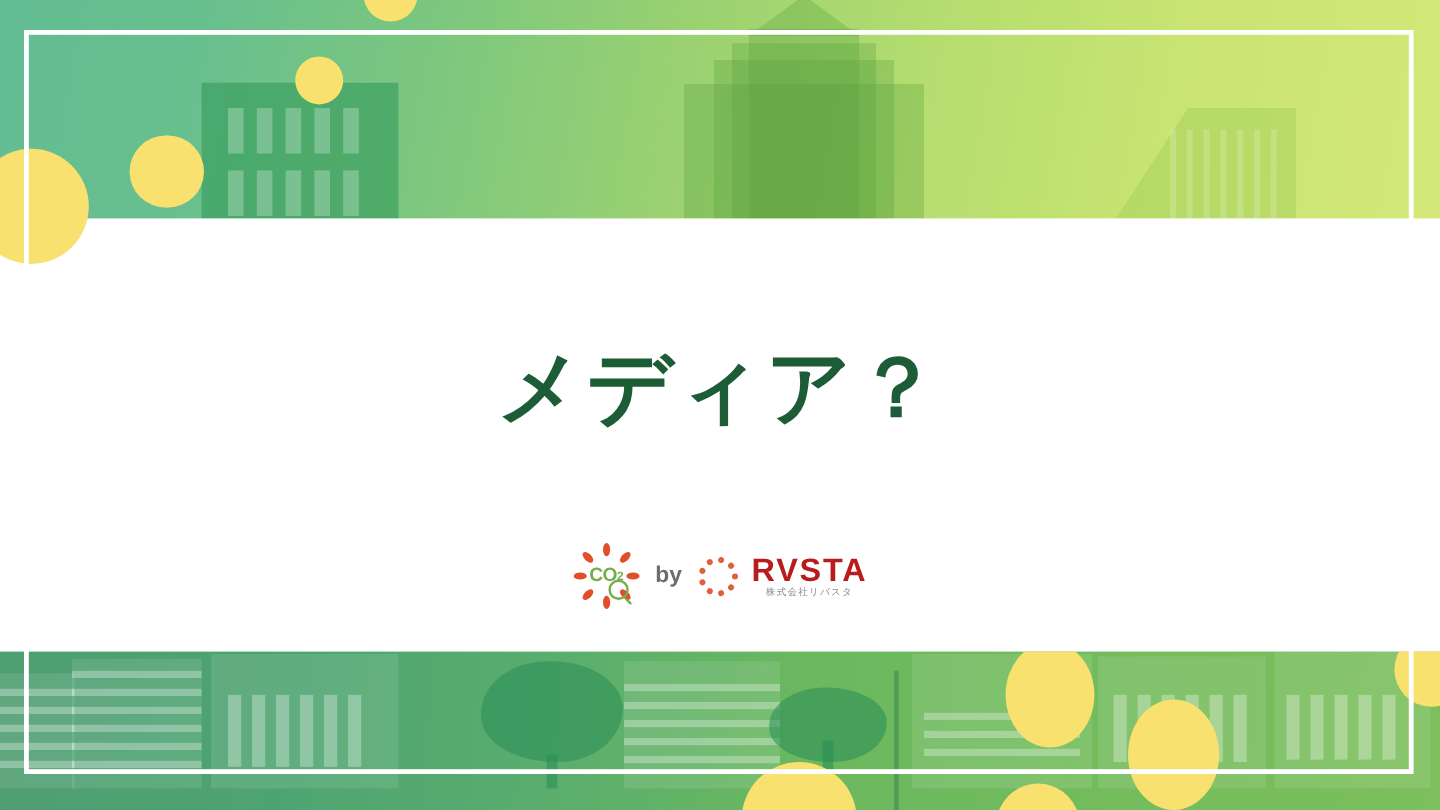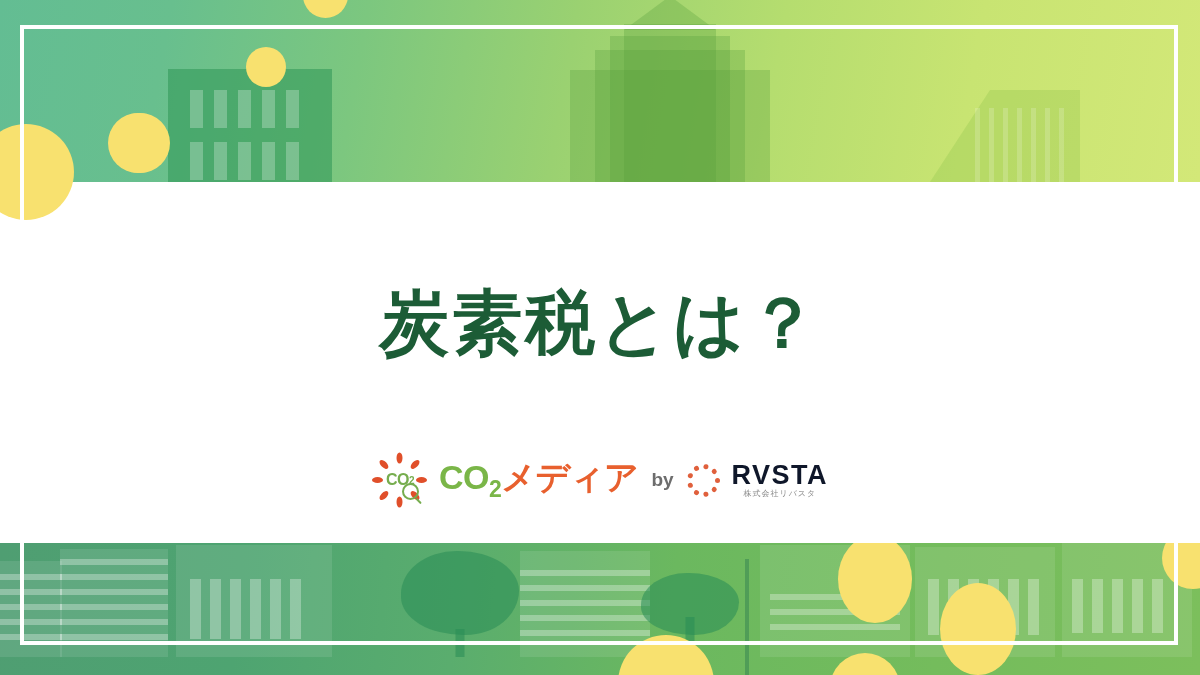--- a/index.html
+++ b/index.html
@@ -290,21 +290,21 @@
     border-radius: 50%;
     transform-origin: 2.5px 2.5px;
   }
   .rvsta-block {
     display: flex;
     flex-direction: column;
     align-items: center;
     gap: 1px;
   }
   .rvsta-name {
-    color: #0f172a;
+    color: #b91c1c;
     font-size: 27px;
     font-weight: 700;
     letter-spacing: 1.5px;
     line-height: 1;
   }
   .rvsta-sub {
     color: #8a8a8a;
     font-size: 8px;
     letter-spacing: 1px;
     line-height: 1;
@@ -441,21 +441,21 @@
     <div class="dot" style="left:838px; top:-8px; width:74px; height:88px;"></div>
     <div class="dot" style="left:940px; top:40px; width:76px; height:92px;"></div>
     <div class="dot" style="left:1162px; top:-16px; width:62px; height:62px;"></div>
     <div class="dot" style="left:618px; top:92px; width:96px; height:96px;"></div>
     <div class="dot" style="left:830px; top:110px; width:70px; height:70px;"></div>
   </div>
 
   <div class="frame"></div>
 
 
-  <div class="main-title">炭素税とは？</div>
+  <div class="main-title">メディア？</div>
 
   <div class="logo-lockup">
 
     <div class="petal-mark">
       <div class="petals">
         <i style="transform: rotate(0deg)   translate(22px);"></i>
         <i style="transform: rotate(45deg)  translate(22px);"></i>
         <i style="transform: rotate(90deg)  translate(22px);"></i>
         <i style="transform: rotate(135deg) translate(22px);"></i>
         <i style="transform: rotate(180deg) translate(22px);"></i>
@@ -463,23 +463,20 @@
         <i style="transform: rotate(270deg) translate(22px);"></i>
         <i style="transform: rotate(315deg) translate(22px);"></i>
       </div>
       <div class="inner">
         <span>CO</span>
           <sub>2</sub>
       </div>
       <div class="glass"></div>
     </div>
 
-    <div class="wordmark">
-      <span class="co2"><span>CO</span><sub>2</sub></span><span class="media">メディア</span>
-    </div>
 
     <span class="by-text">by</span>
 
     <div class="ring-mark">
       <i style="transform: rotate(0deg)   translate(14px);"></i>
       <i style="transform: rotate(40deg)  translate(14px);"></i>
       <i style="transform: rotate(80deg)  translate(14px);"></i>
       <i style="transform: rotate(120deg) translate(14px);"></i>
       <i style="transform: rotate(160deg) translate(14px);"></i>
       <i style="transform: rotate(200deg) translate(14px);"></i>

